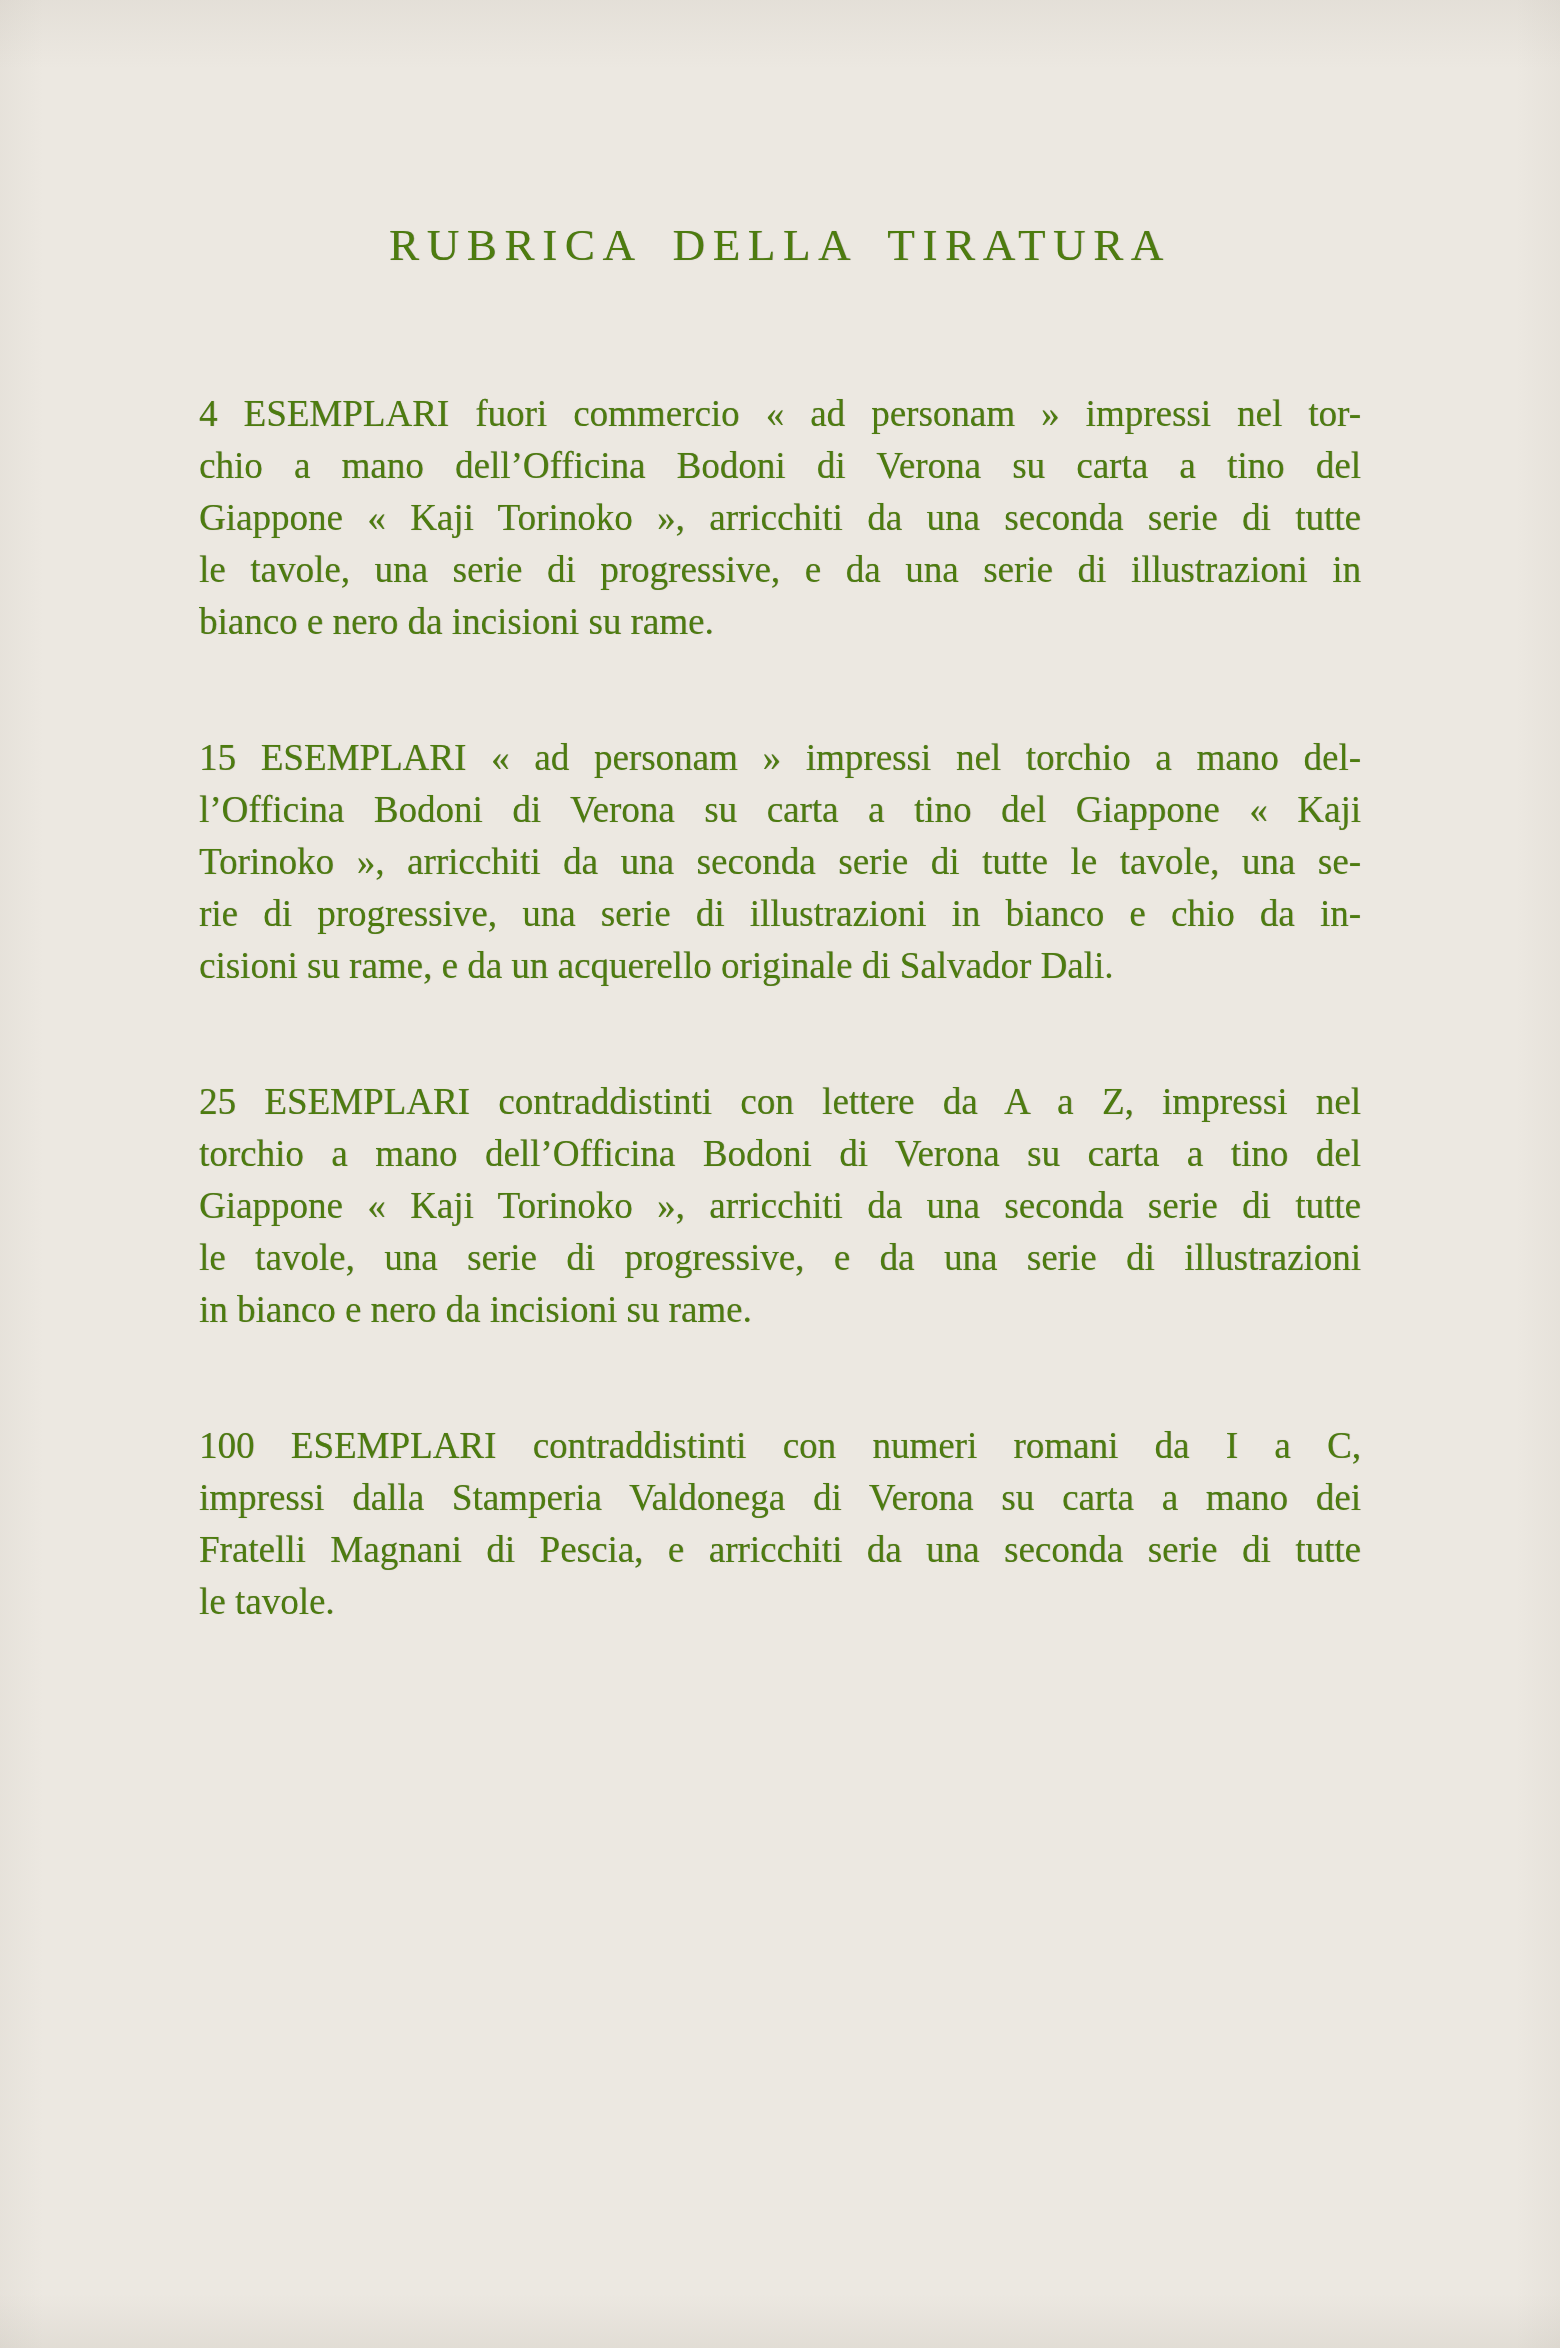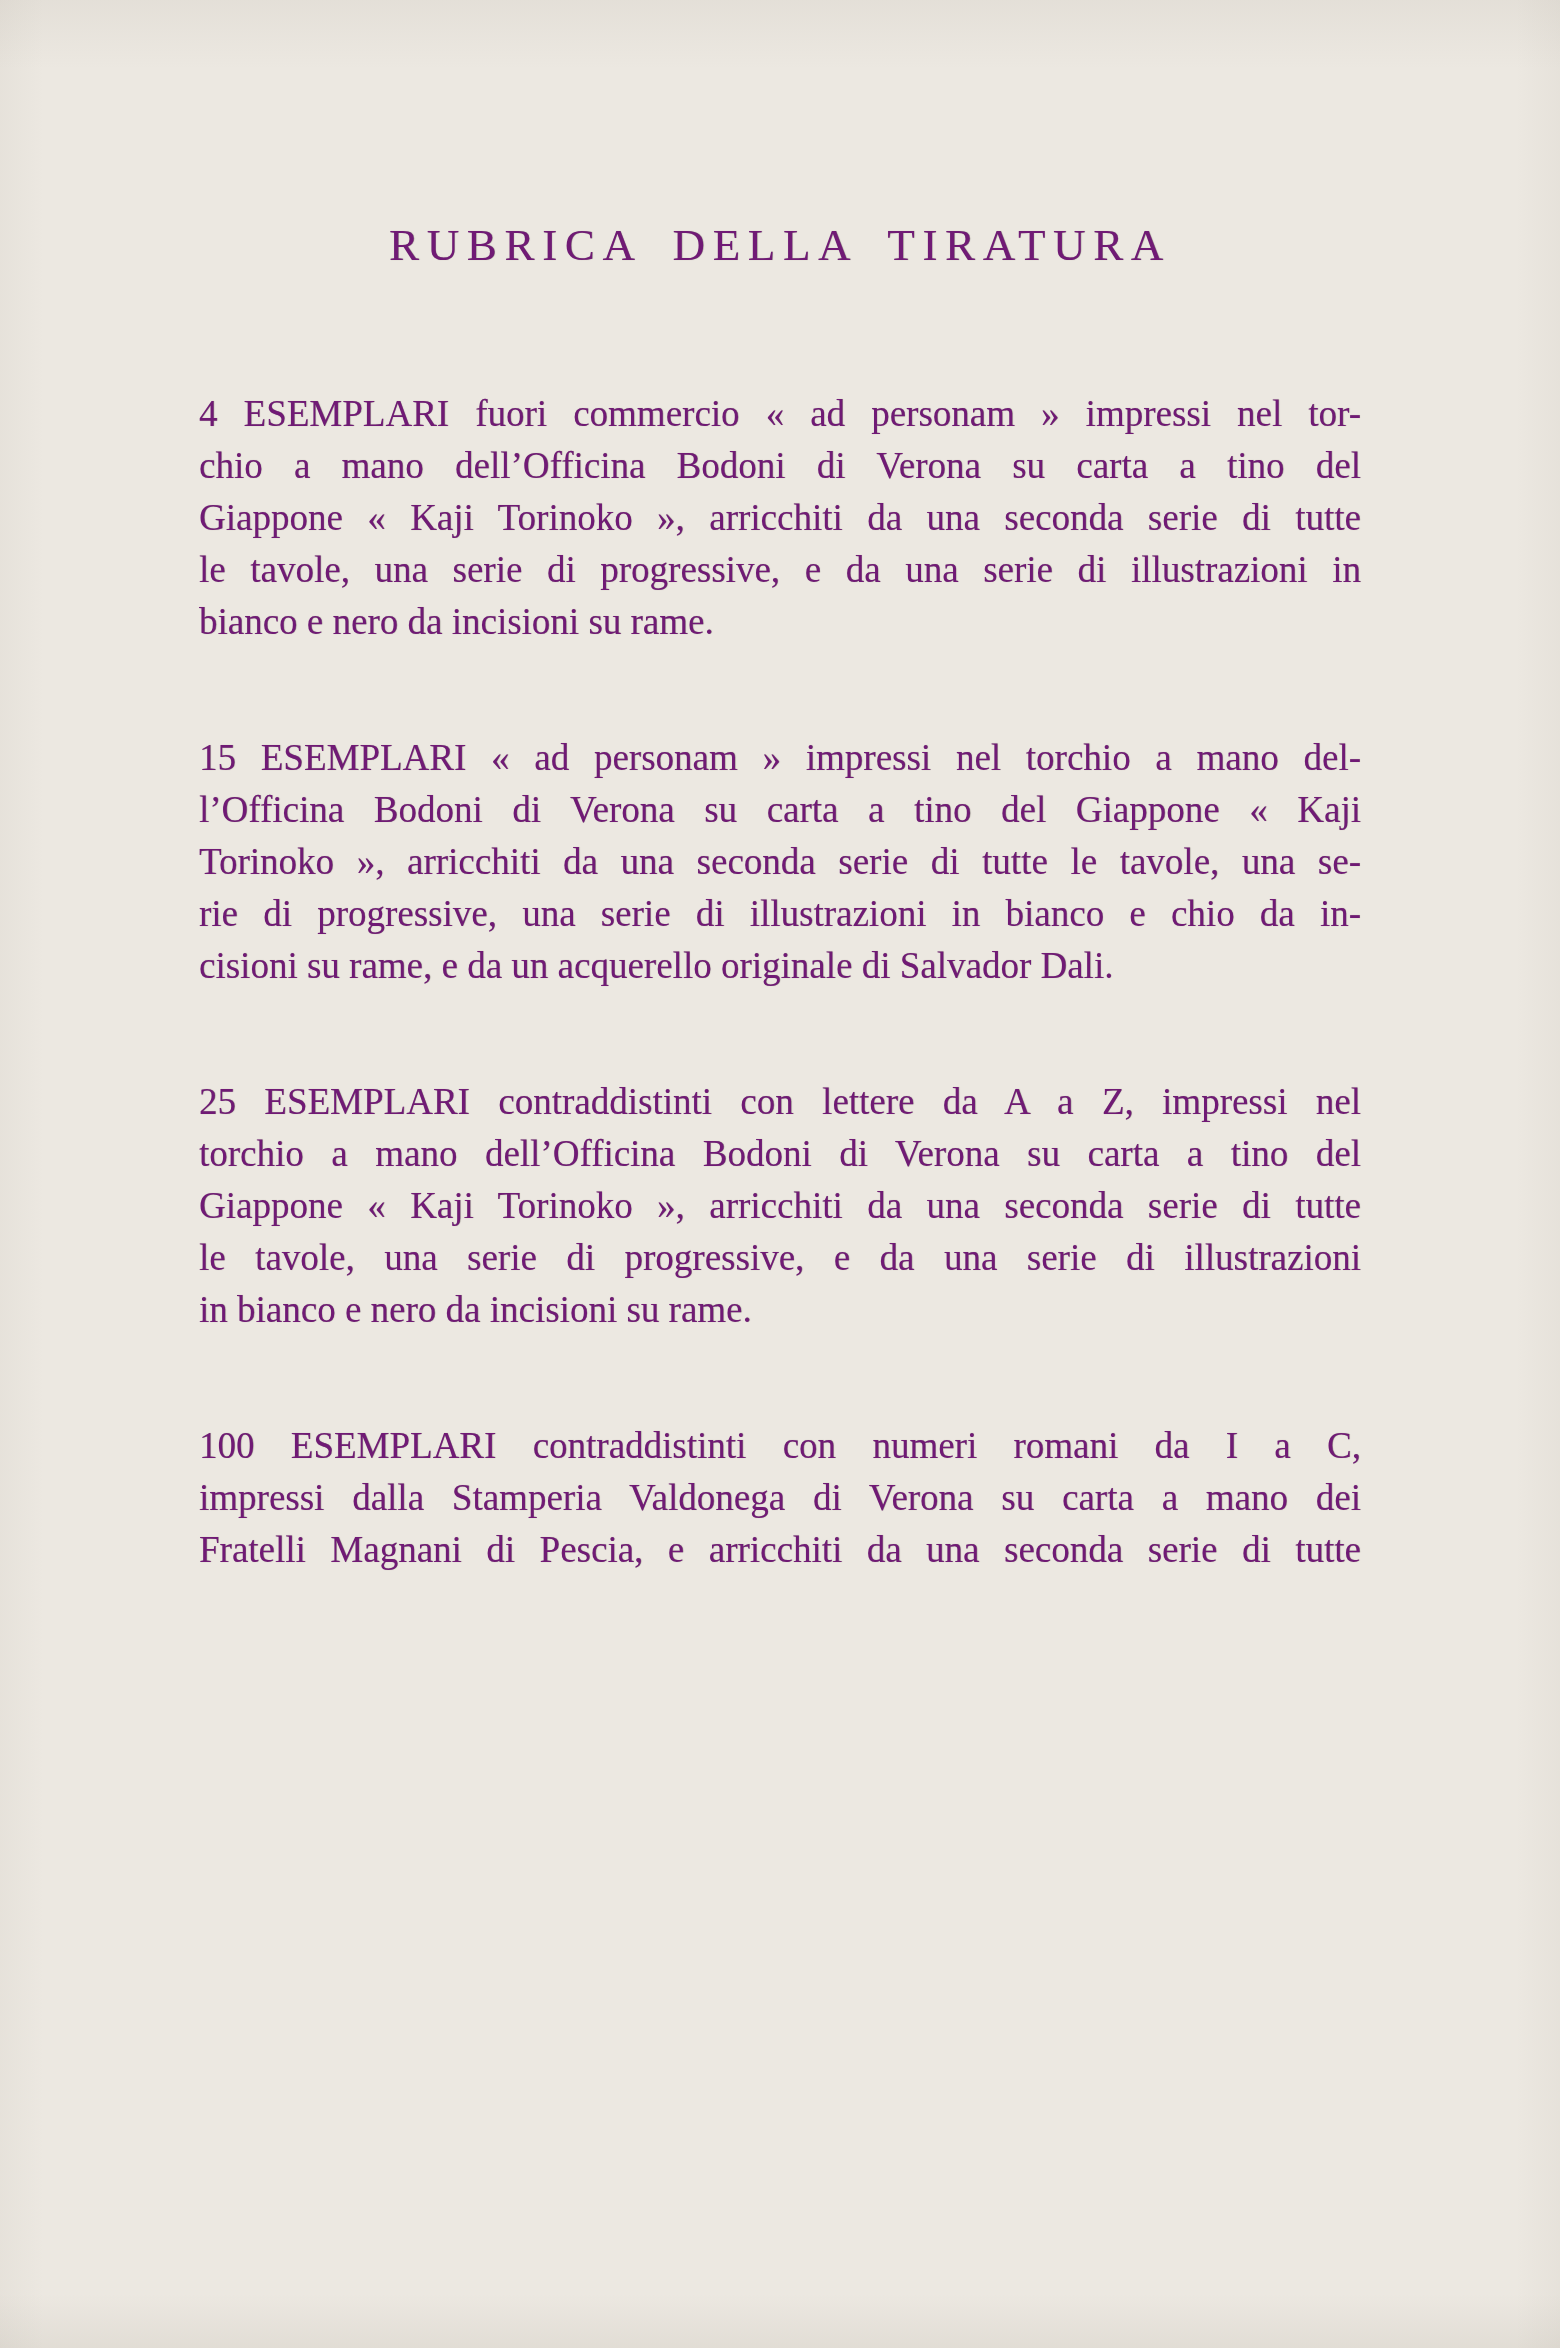--- a/index.html
+++ b/index.html
@@ -44,21 +44,21 @@
     font-size: 37px;
     line-height: 52px;
   }
   .para { margin: 0 0 84px 0; }
   .line { text-align: justify; text-align-last: justify; }
   .line.last { text-align-last: left; }
 </style>
 </head>
 <body>
 
-<div class="page" style="background: rgb(236, 232, 225); color: #701a75;">
+<div class="page" style="background: rgb(236, 232, 225); color: #4d7c0f;">
   <div class="vignette"></div>
 
   <h1 class="title" style="margin:0; font-weight:normal;">RUBRICA DELLA TIRATURA</h1>
 
   <div class="text-block">
       <div class="para">
         <div class="line">4 ESEMPLARI fuori commercio « ad personam » impressi nel tor-</div>
         <div class="line">chio a mano dell’Officina Bodoni di Verona su carta a tino del</div>
         <div class="line">Giappone « Kaji Torinoko », arricchiti da una seconda serie di tutte</div>
         <div class="line">le tavole, una serie di progressive, e da una serie di illustrazioni in</div>
@@ -75,16 +75,17 @@
         <div class="line">25 ESEMPLARI contraddistinti con lettere da A a Z, impressi nel</div>
         <div class="line">torchio a mano dell’Officina Bodoni di Verona su carta a tino del</div>
         <div class="line">Giappone « Kaji Torinoko », arricchiti da una seconda serie di tutte</div>
         <div class="line">le tavole, una serie di progressive, e da una serie di illustrazioni</div>
         <div class="line last">in bianco e nero da incisioni su rame.</div>
       </div>
       <div class="para">
         <div class="line">100 ESEMPLARI contraddistinti con numeri romani da I a C,</div>
         <div class="line">impressi dalla Stamperia Valdonega di Verona su carta a mano dei</div>
         <div class="line">Fratelli Magnani di Pescia, e arricchiti da una seconda serie di tutte</div>
+        <div class="line last">le tavole.</div>
       </div>
     </div>
 </div>
 
 
 </body></html>

